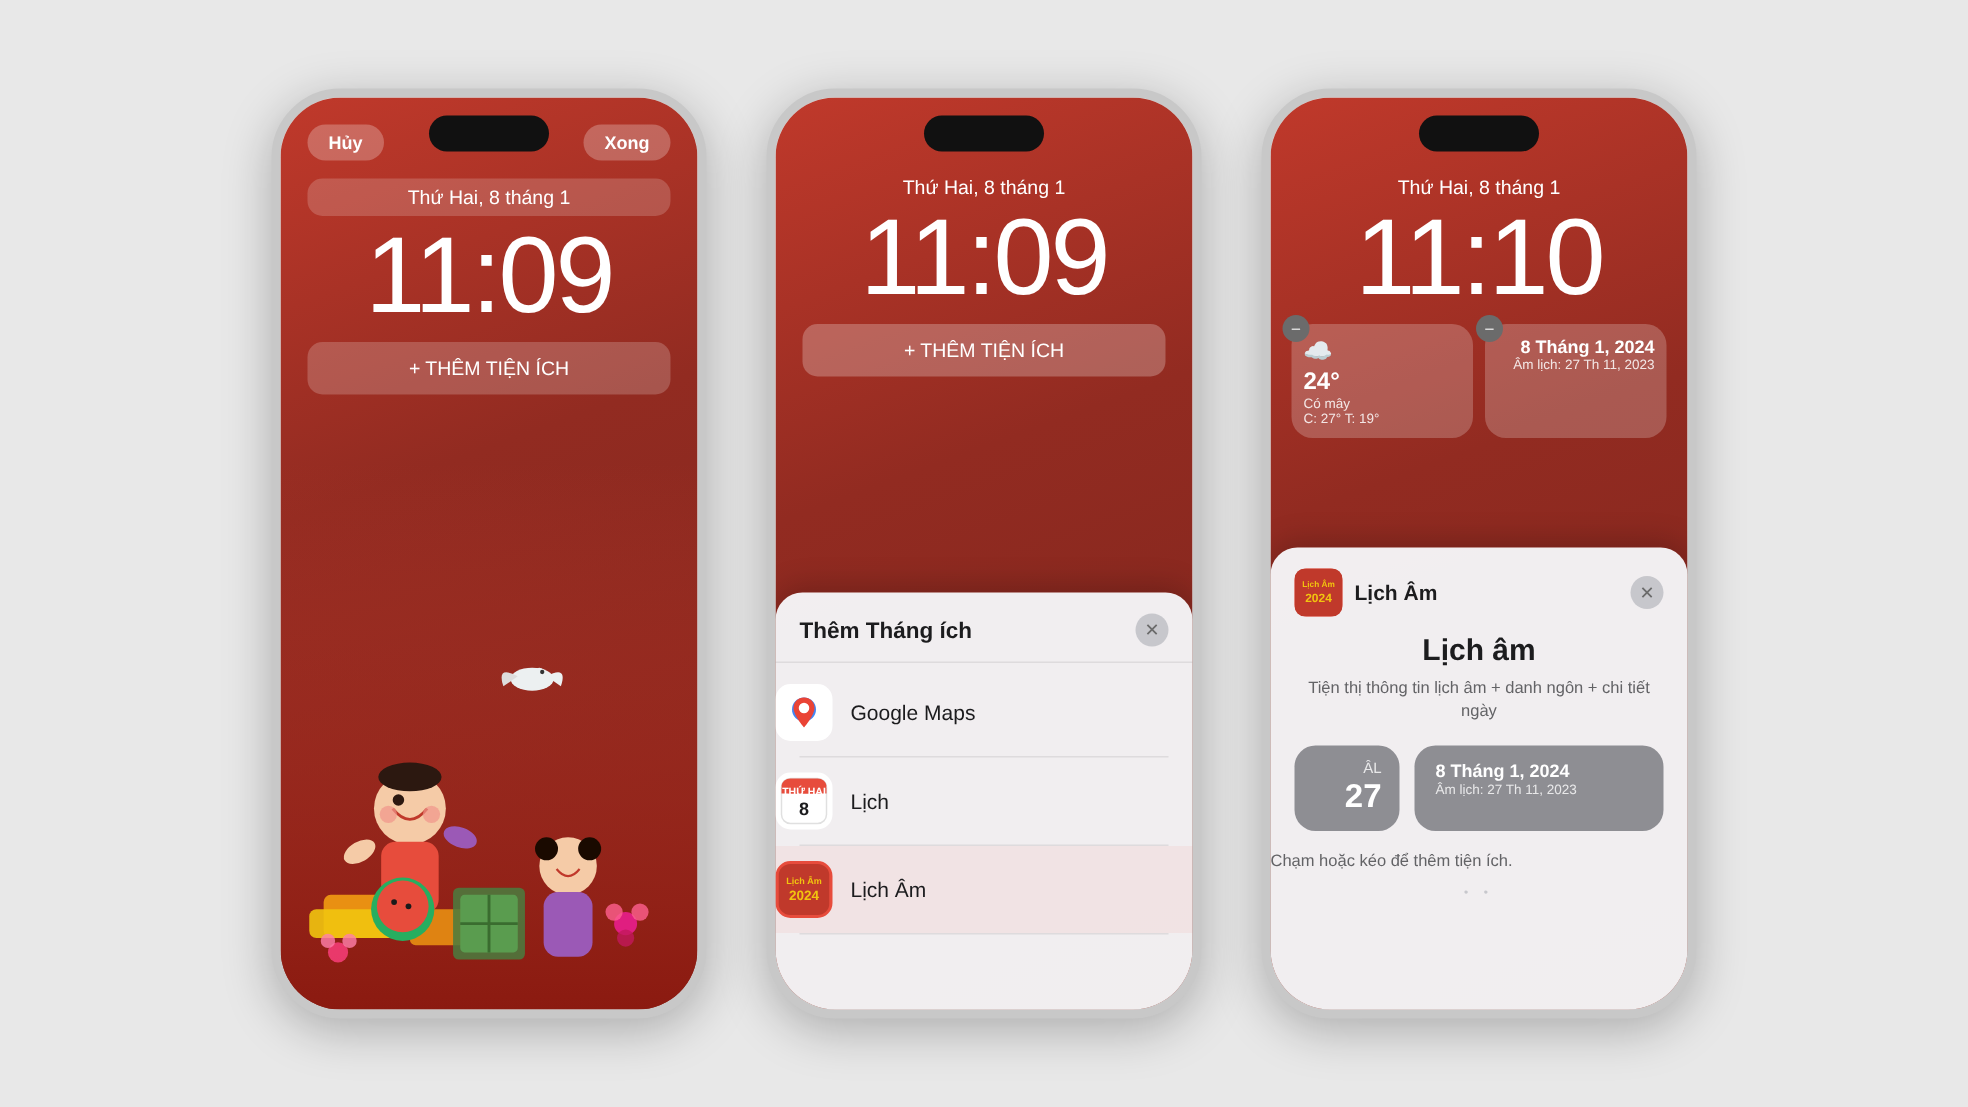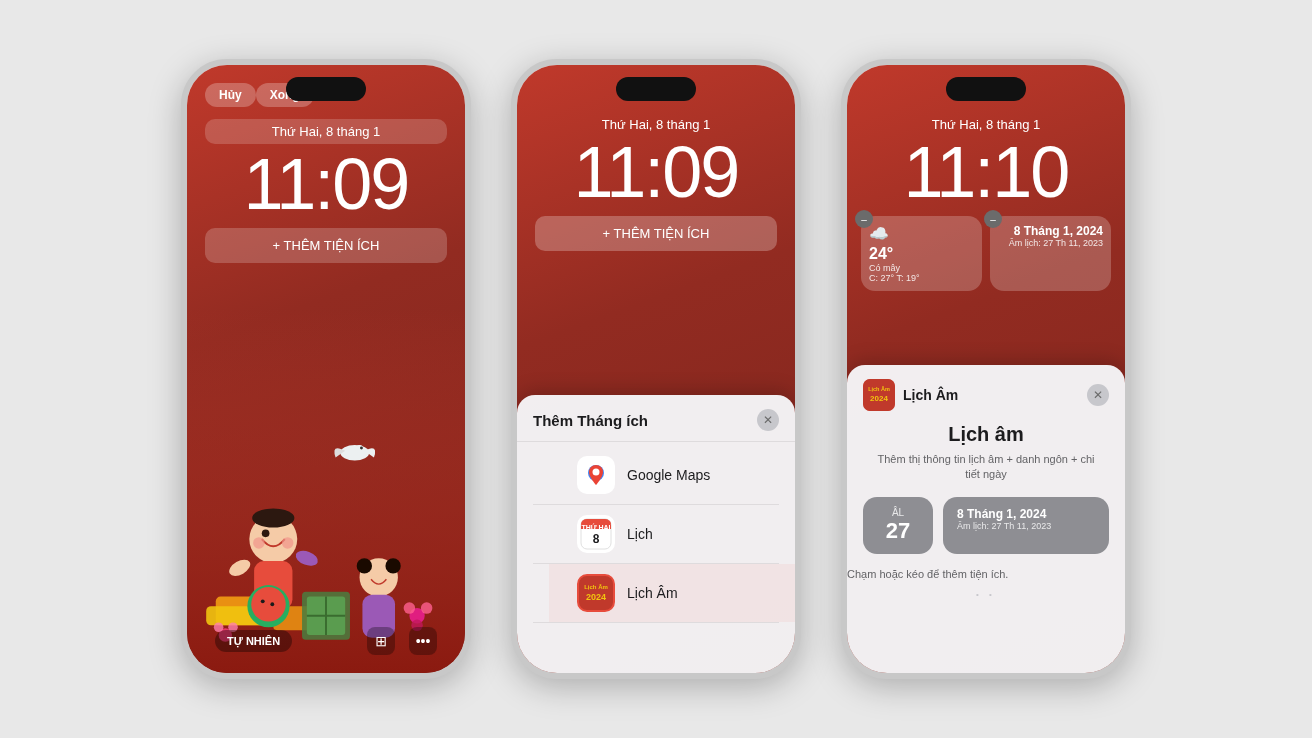--- a/index.html
+++ b/index.html
@@ -52,20 +52,21 @@
     
     .phone1-content {
       position: relative;
       width: 100%;
       height: 100%;
       z-index: 2;
     }
 
     .phone-header-buttons {
       display: flex;
+      justify-content: space-between;
       padding: 18px 18px 0;
       position: relative;
       z-index: 5;
     }
 
     .btn-small {
       background: rgba(255,255,255,0.25);
       color: #fff;
       border: none;
       border-radius: 14px;
@@ -251,24 +252,23 @@
     }
 
     .popup-list {
       list-style: none;
       padding: 4px 0;
     }
 
     .popup-item {
       display: flex;
       align-items: center;
-      padding: 10px 28px;
+      padding: 10px 0;
       gap: 12px;
       cursor: pointer;
-      margin-left: 32px;
     }
 
     .popup-item-icon {
       width: 38px;
       height: 38px;
       border-radius: 10px;
       flex-shrink: 0;
       display: flex;
       align-items: center;
       justify-content: center;
@@ -473,21 +473,21 @@
       margin: 14px 16px;
       justify-content: center;
     }
 
     .preview-widget {
       background: #8e8e93;
       border-radius: 14px;
       padding: 10px 12px;
       color: white;
       min-width: 70px;
-      text-align: center;
+      text-align: right;
     }
 
     .preview-widget-label {
       font-size: 10px;
       opacity: 0.8;
     }
 
     .preview-widget-num {
       font-size: 22px;
       font-weight: 700;
@@ -615,29 +615,20 @@
         <circle cx="232" cy="312" r="6" fill="#ff6090" opacity="0.8"></circle>
         <circle cx="250" cy="312" r="6" fill="#ff6090" opacity="0.8"></circle>
         <circle cx="240" cy="330" r="6" fill="#c2185b" opacity="0.8"></circle>
 
         <circle cx="40" cy="340" r="7" fill="#ff4081" opacity="0.8"></circle>
         <circle cx="33" cy="332" r="5" fill="#ff80ab" opacity="0.8"></circle>
         <circle cx="48" cy="332" r="5" fill="#ff80ab" opacity="0.8"></circle>
       </svg>
     </div>
 
-    <div class="bottom-bar">
-      <div class="nature-badge">
-        <span>TỰ NHIÊN</span>
-      </div>
-      <div class="bottom-icons">
-        <div class="bottom-icon">⊞</div>
-        <div class="bottom-icon">•••</div>
-      </div>
-    </div>
   </div>
 </div>
 
 <div class="phone">
   <div class="dynamic-island"></div>
   <div class="phone-bg-red"></div>
 
   <div class="phone2-content">
     <div class="phone2-date">Thứ Hai, 8 tháng 1</div>
     <div class="phone2-time">11:09</div>
@@ -729,21 +720,21 @@
               <text x="16" y="12" text-anchor="middle" fill="#f1c40f" font-size="5.5" font-weight="700">Lịch Âm</text>
               <text x="16" y="22" text-anchor="middle" fill="#f1c40f" font-size="8" font-weight="700">2024</text>
             </svg>
           </div>
           <span class="detail-app-name">Lịch Âm</span>
         </div>
         <button class="detail-close">✕</button>
       </div>
 
       <div class="detail-title">Lịch âm</div>
-      <div class="detail-desc">Thêm thị thông tin lịch âm + danh ngôn + chi tiết ngày</div>
+      <div class="detail-desc">Tiện thị thông tin lịch âm + danh ngôn + chi tiết ngày</div>
 
       <div class="detail-widget-preview">
         <div class="preview-widget">
           <div class="preview-widget-label">ÂL</div>
           <div class="preview-widget-num">27</div>
         </div>
         <div class="preview-widget-large">
           <div class="preview-large-date">8 Tháng 1, 2024</div>
           <div class="preview-large-lunar">Âm lịch: 27 Th 11, 2023</div>
         </div>

